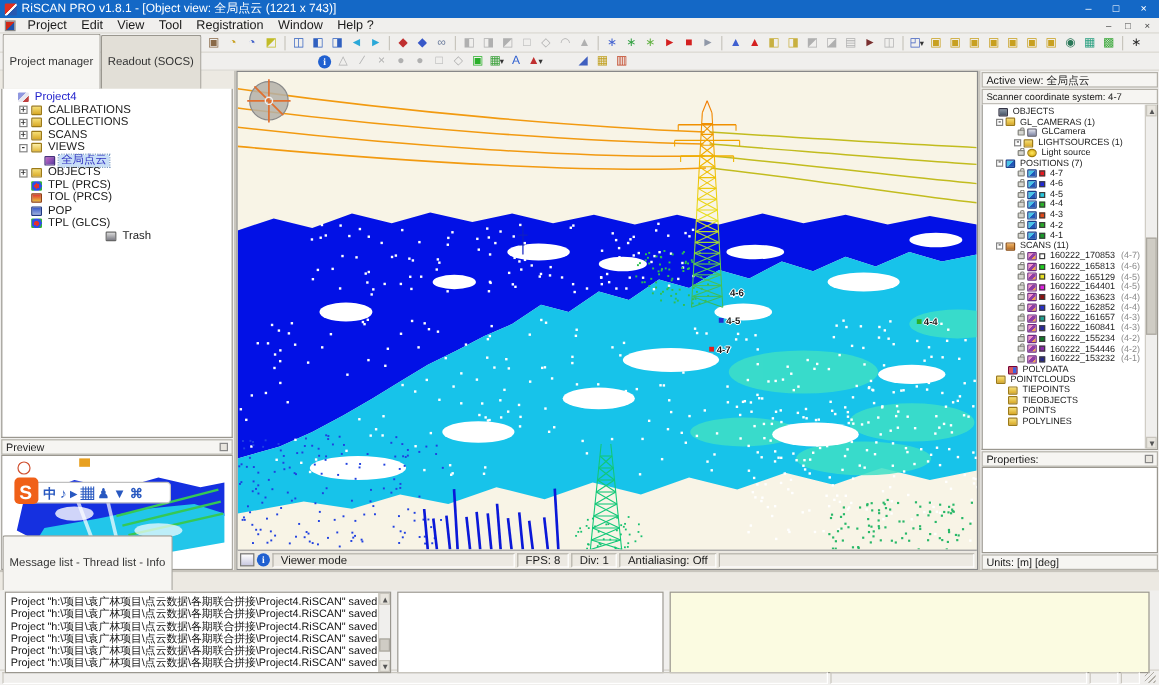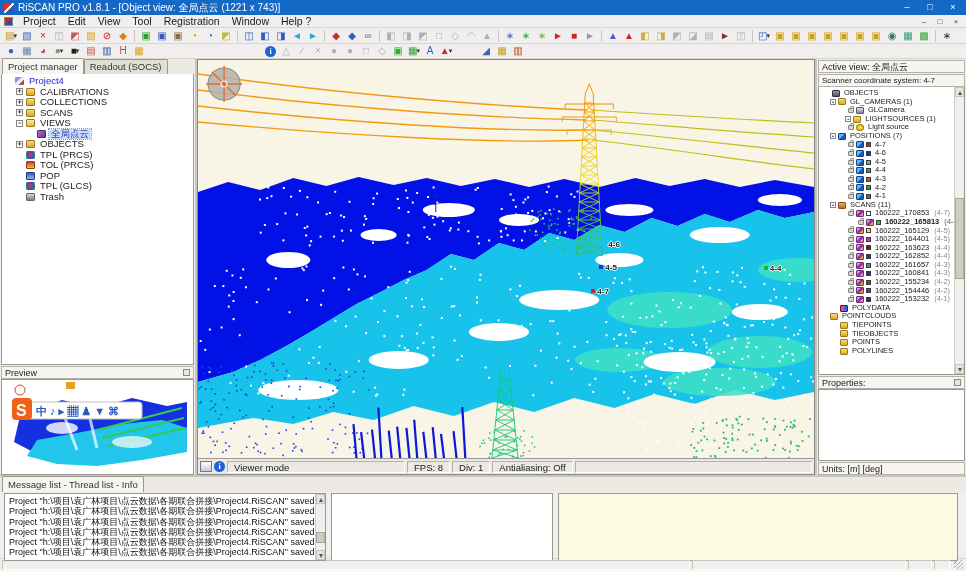--- a/index.html
+++ b/index.html
@@ -28,21 +28,21 @@
   .tbtn.dis .tg{color:#b0b0b0 !important}
   .tbtn .dd{font-size:7px;color:#333;margin-left:-1px}
   .tsep{width:1px;height:12px;background:#c8c5bd;margin:0 3px;flex:none}
   .infoball{width:11px;height:11px;border-radius:50%;background:#2060d0;color:#fff;font:700 8px "Liberation Serif",serif;display:inline-flex;align-items:center;justify-content:center;flex:none}
   
   .main{display:flex;height:416px}
   .panel{background:#f0efed;display:flex;flex-direction:column}
   .leftpanel{width:197px;flex:none;border-right:2px solid #c8c5bd}
   .rightpanel{width:151px;flex:none;border-left:2px solid #c8c5bd}
   .tabstrip{display:flex;align-items:flex-end;height:15px;padding:1px 2px 0;background:#ece9e2;flex:none}
-  .tab{border:1px solid #9a978f;border-bottom:none;border-radius:2px 2px 0 0;padding:1px 5px;font-size:9.5px;line-height:12px;background:#e2dfd7;color:#333;white-space:nowrap}
+  .tab{border:1px solid #9a978f;border-bottom:none;border-radius:2px 2px 0 0;padding:16px 5px;font-size:9.5px;line-height:12px;background:#e2dfd7;color:#333;white-space:nowrap}
   .tab.active{background:#f6f5f2;line-height:13px;position:relative;z-index:2}
   .treebox{background:#fff;border:1px solid #9a978f;border-top:none;margin:0 1px;flex:1;overflow:hidden;padding:2px 0 0 1px;position:relative}
   .trow{display:flex;align-items:center;white-space:nowrap;line-height:10.5px;height:10.5px;font-size:9.5px}
   .trow.sel .tl{background:#c7def7;color:#3030c0;outline:1px dotted #7a9cc4}
   .exp{width:7px;height:7px;border:1px solid #848484;background:#fff;font:700 7px "DejaVu Sans Mono",monospace;line-height:5px;text-align:center;margin-right:3px;flex:none;color:#333}
   .ti{display:inline-block;width:9px;height:8px;margin-right:3px;flex:none;border-radius:1px}
   .ti-project{background:linear-gradient(135deg,#9098e0 0 40%,#e8e8f0 40% 70%,#c04040 70%)}
   .ti-folder,.ti-folder-calib,.ti-folder-coll{background:linear-gradient(#f6df74,#d9a927);border:1px solid #9c7a17}
   .ti-folder-open{background:linear-gradient(#fcf0a8,#e4b93a);border:1px solid #9c7a17}
   .ti-view{background:linear-gradient(135deg,#c869c8,#5a3ca0);border:1px solid #46307c}
@@ -453,21 +453,21 @@
         <div class="trow" style="padding-left: 13px;">
           <span style="width: 10px; flex: 0 0 auto;"></span>
           <span class="ti ti-pop"></span>
           <span class="tl">POP</span>
         </div>
         <div class="trow" style="padding-left: 13px;">
           <span style="width: 10px; flex: 0 0 auto;"></span>
           <span class="ti ti-tpl"></span>
           <span class="tl">TPL (GLCS)</span>
         </div>
-        <div class="trow" style="padding-left: 13px;">
+        <div class="trow" style="padding-left: 27px; margin-left: 48px;">
           <span style="width: 10px; flex: 0 0 auto;"></span>
           <span class="ti ti-trash"></span>
           <span class="tl">Trash</span>
         </div>
       </div>
     <div class="hbar">
       <span>Preview</span>
       <span class="fill"></span>
       <span class="pinic"></span>
     </div>
@@ -1503,21 +1503,21 @@
       <div class="vplabels" id="vplabels">
           <div class="vplabel" style="left: 66.6124%; top: 45.2261%;"><span>4-6</span></div>
           <div class="vplabel" style="left: 65.1466%; top: 51.005%;"><span class="dot" style="background: rgb(32, 48, 208);"></span><span>4-5</span></div>
           <div class="vplabel" style="left: 63.8436%; top: 57.0352%;"><span class="dot" style="background: rgb(224, 32, 32);"></span><span>4-7</span></div>
           <div class="vplabel" style="left: 91.8567%; top: 51.2563%;"><span class="dot" style="background: rgb(42, 176, 42);"></span><span>4-4</span></div>
         </div>
     </div>
     <div class="vpstatus">
       <span class="vpico"></span>
       <span class="infoball">i</span>
-      <span class="vpseg" style="width:178px">Viewer mode</span>
+      <span class="vpseg" style="width:202px">Viewer mode</span>
       <span class="vpseg">FPS: 8</span>
       <span class="vpseg">Div: 1</span>
       <span class="vpseg">Antialiasing: Off</span>
       <span class="vpseg" style="flex:1"></span>
     </div>
   </div>
 
   <div class="panel rightpanel">
     <div class="hbar">
       <span>Active view: 全局点云</span>
@@ -1620,21 +1620,21 @@
           <span class="tl">SCANS (11)</span>
         </div>
         <div class="trow" style="padding-left: 18px;">
           <span style="width: 10px; flex: 0 0 auto;"></span>
           <span class="lockic"></span>
           <span class="ti ti-scan"></span>
           <span class="csq" style="background: rgb(255, 255, 255);"></span>
           <span class="tl">160222_170853</span>
           <span class="pos">(4-7)</span>
         </div>
-        <div class="trow" style="padding-left: 28px; font-weight: bold;">
+        <div class="trow" style="padding-left: 18px;">
           <span style="width: 10px; flex: 0 0 auto;"></span>
           <span class="lockic"></span>
           <span class="ti ti-scan"></span>
           <span class="csq" style="background: rgb(32, 208, 32);"></span>
           <span class="tl">160222_165813</span>
           <span class="pos">(4-6)</span>
         </div>
         <div class="trow" style="padding-left: 18px;">
           <span style="width: 10px; flex: 0 0 auto;"></span>
           <span class="lockic"></span>

